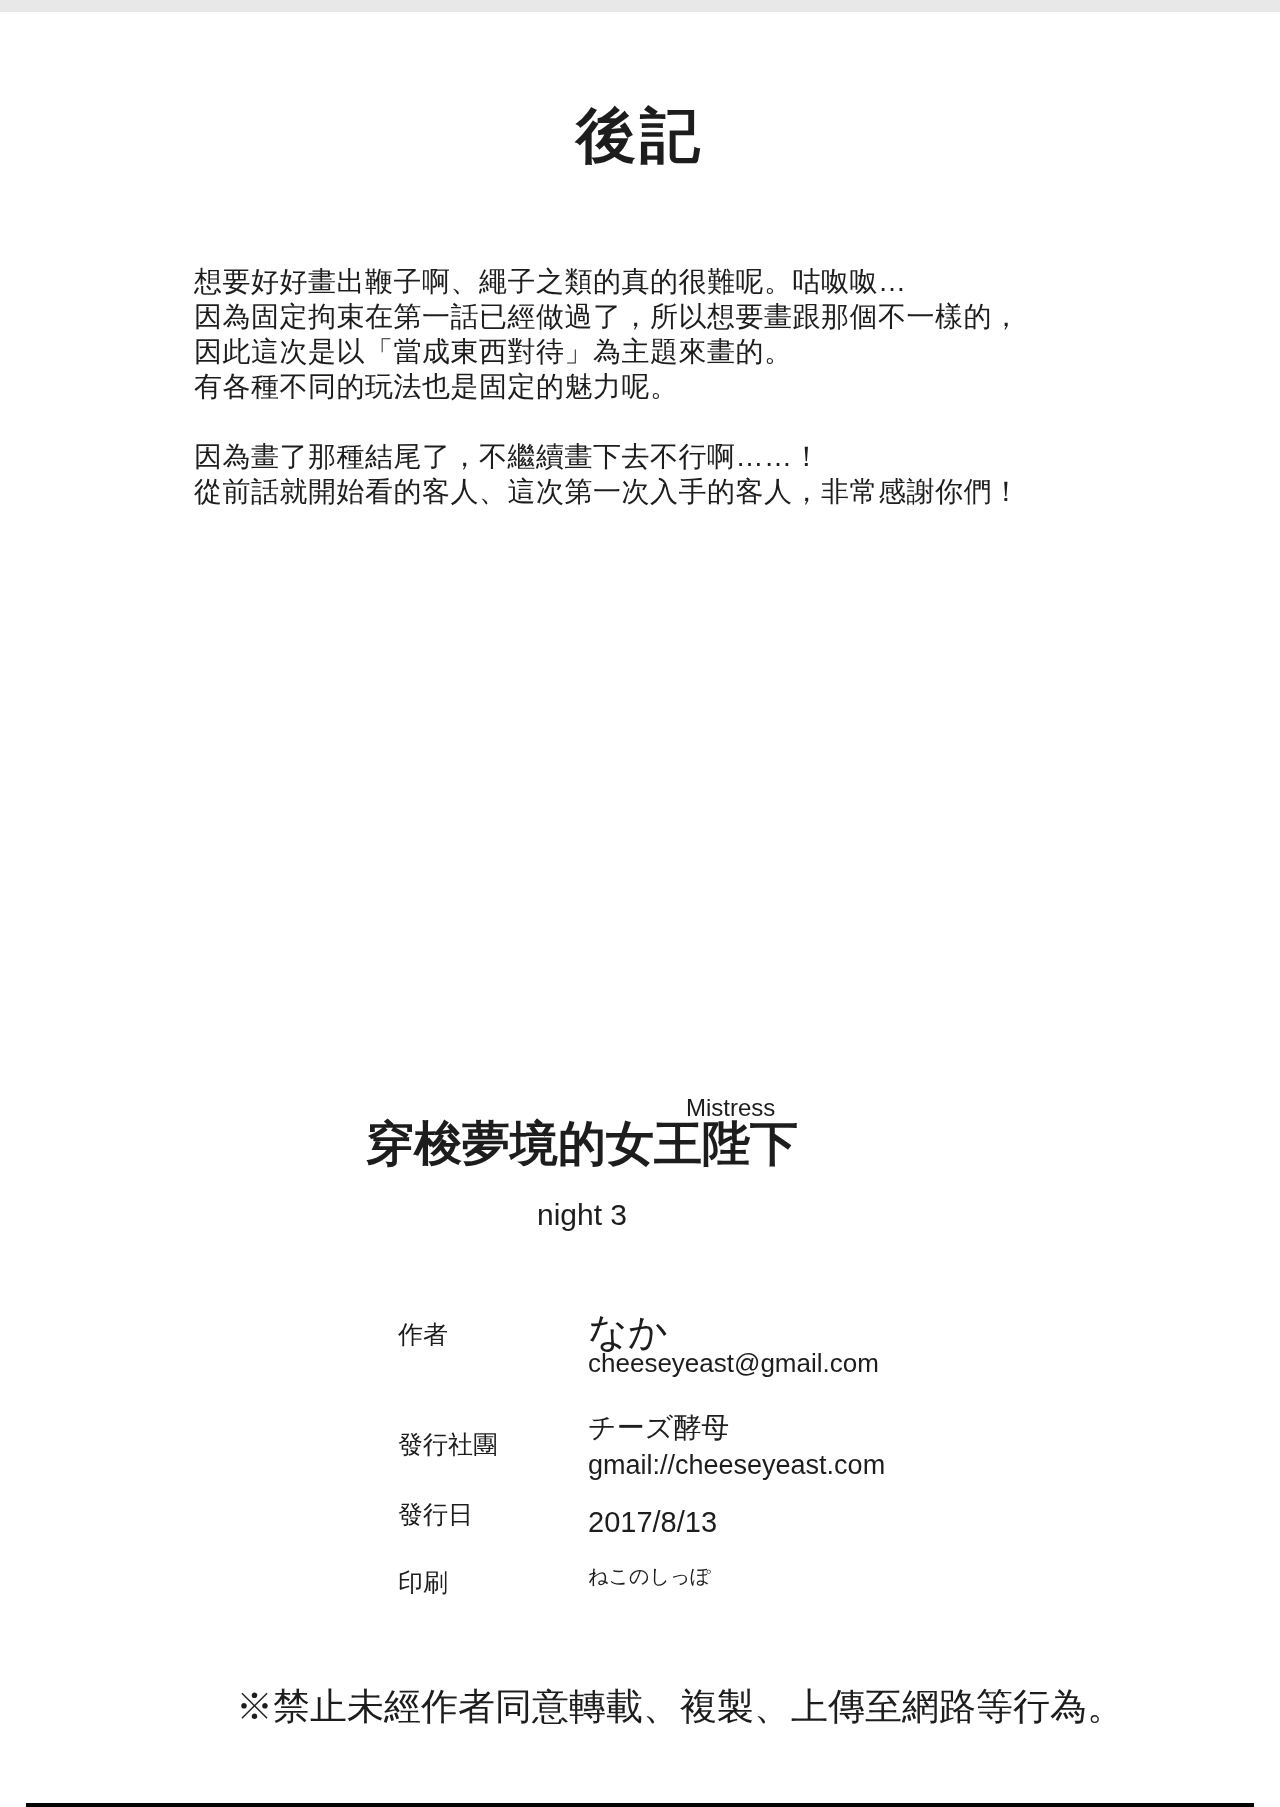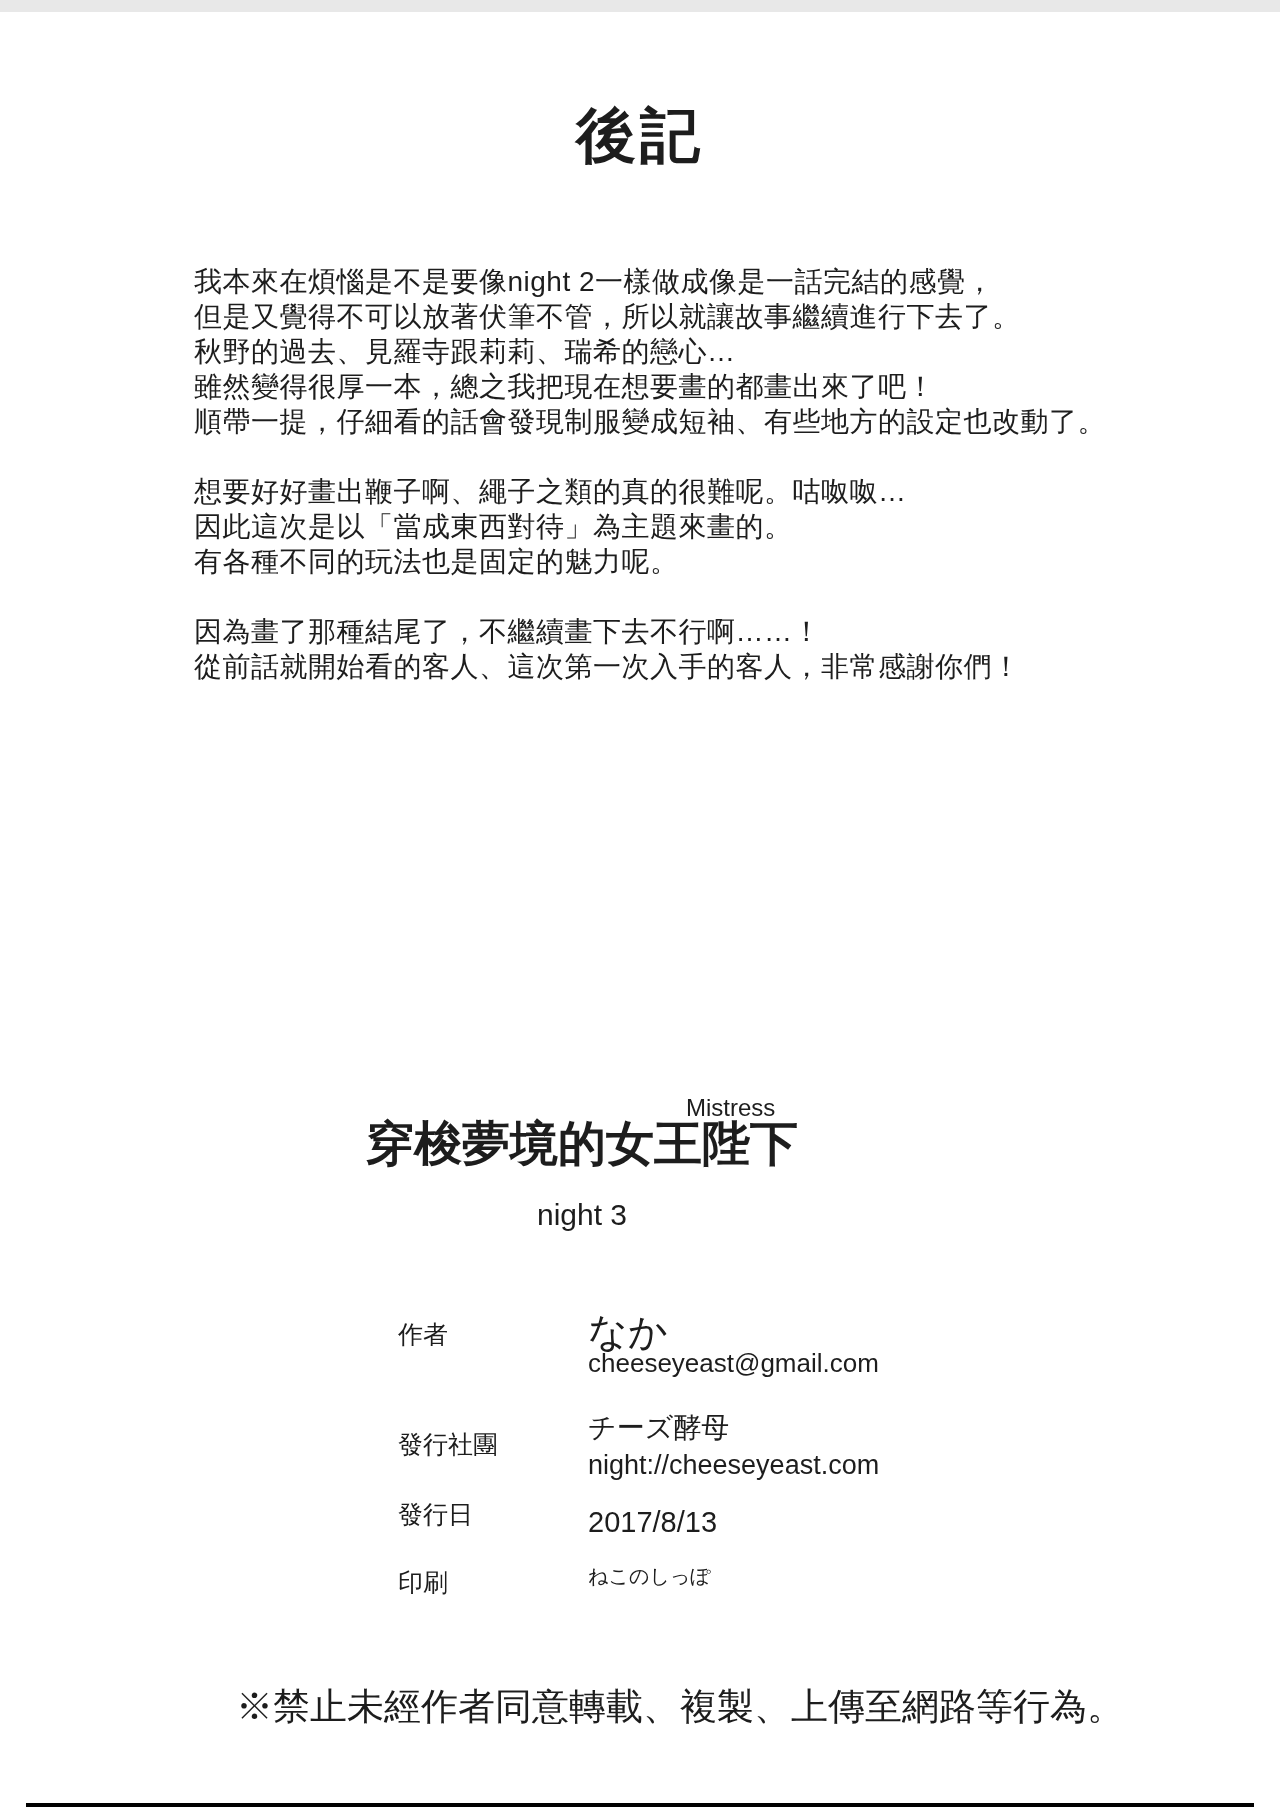--- a/index.html
+++ b/index.html
@@ -91,48 +91,42 @@
 </style>
 </head>
 <body>
 
 <div class="page">
 
   <div class="heading">後記</div>
 
   <div class="afterword">
     <p>
-      <span class="line">我本來在煩惱是不是要像night 2一樣做成像是一話完結的感覺，</span>
-      <span class="line">但是又覺得不可以放著伏筆不管，所以就讓故事繼續進行下去了。</span>
-      <span class="line">秋野的過去、見羅寺跟莉莉、瑞希的戀心…</span>
-      <span class="line">雖然變得很厚一本，總之我把現在想要畫的都畫出來了吧！</span>
-      <span class="line">順帶一提，仔細看的話會發現制服變成短袖、有些地方的設定也改動了。</span>
-    </p>
-    <p>
       <span class="line">想要好好畫出鞭子啊、繩子之類的真的很難呢。咕呶呶…</span>
+      <span class="line">因為固定拘束在第一話已經做過了，所以想要畫跟那個不一樣的，</span>
       <span class="line">因此這次是以「當成東西對待」為主題來畫的。</span>
       <span class="line">有各種不同的玩法也是固定的魅力呢。</span>
     </p>
     <p>
       <span class="line">因為畫了那種結尾了，不繼續畫下去不行啊……！</span>
       <span class="line">從前話就開始看的客人、這次第一次入手的客人，非常感謝你們！</span>
     </p>
   </div>
 
   <div class="ruby-label">Mistress</div>
   <div class="main-title">穿梭夢境的女王陛下</div>
   <div class="subtitle">night 3</div>
 
   <div class="credit-label lbl-0">作者</div>
   <div class="credit-value val-0">なか</div>
   <div class="credit-value sub-0">cheeseyeast@gmail.com</div>
 
   <div class="credit-label lbl-1">發行社團</div>
   <div class="credit-value val-1">チーズ酵母</div>
-  <div class="credit-value sub-1">night://cheeseyeast.com</div>
+  <div class="credit-value sub-1">gmail://cheeseyeast.com</div>
 
   <div class="credit-label lbl-2">發行日</div>
   <div class="credit-value val-2">2017/8/13</div>
 
   <div class="credit-label lbl-3">印刷</div>
   <div class="credit-value val-3">ねこのしっぽ</div>
 
   <div class="footer-note">※禁止未經作者同意轉載、複製、上傳至網路等行為。</div>
 
   <div class="bottom-bar"></div>

